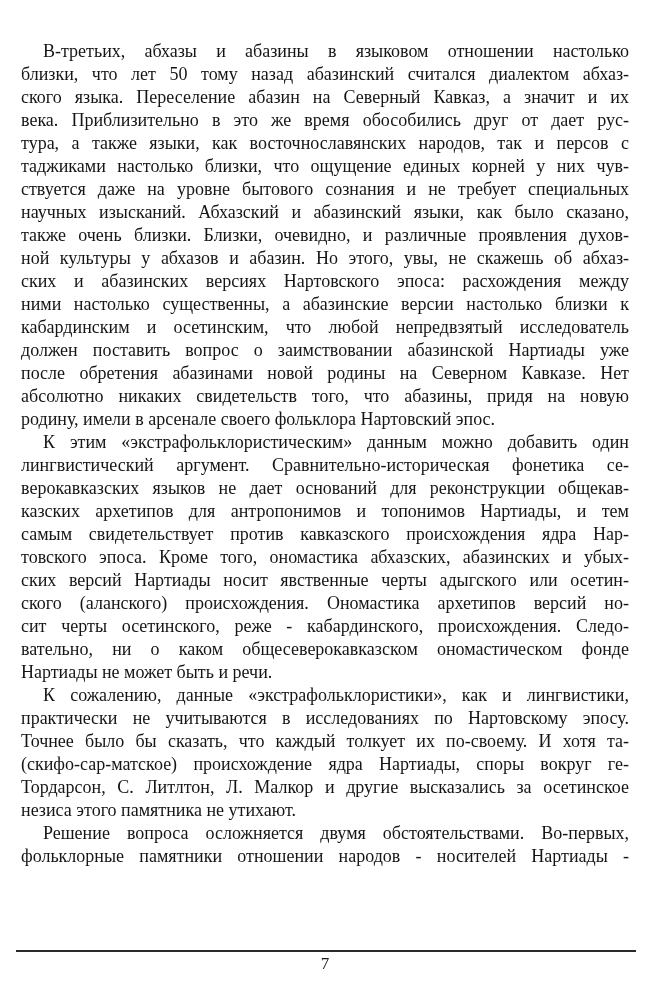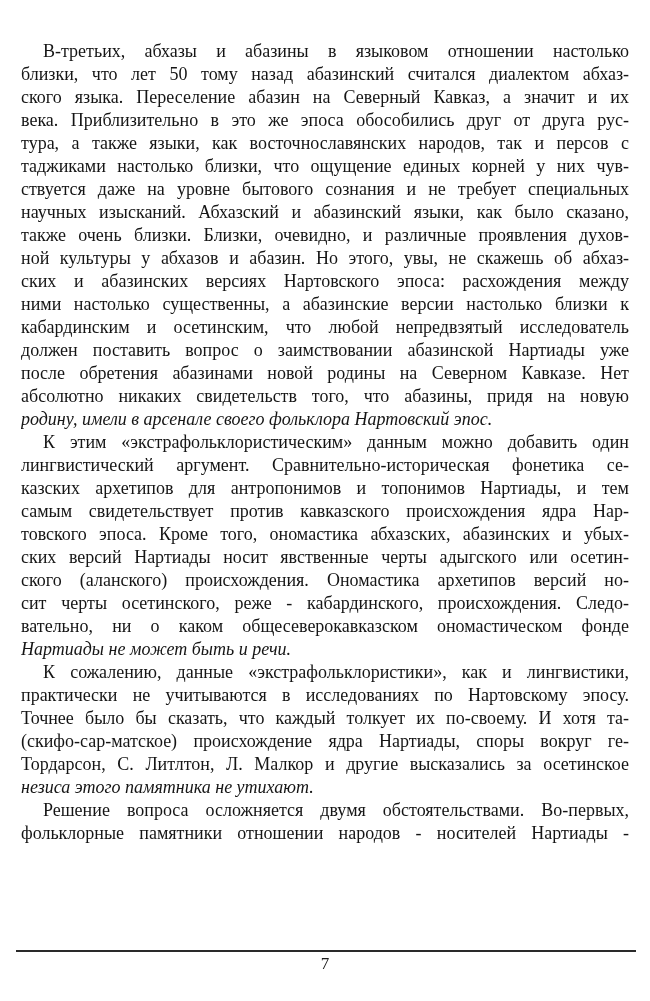--- a/index.html
+++ b/index.html
@@ -27,21 +27,20 @@
   .line {
     height: 23px;
     overflow: hidden;
     text-align: justify;
     text-align-last: justify;
     word-spacing: 1px;
   }
   .line.lastline {
     text-align-last: left;
     word-spacing: normal;
-    font-style: italic;
   }
   .line.indent {
     text-indent: 22px;
   }
   .footer-rule {
     position: absolute;
     left: 16px;
     top: 950px;
     width: 620px;
     height: 2px;
@@ -58,36 +57,37 @@
   }
 </style>
 </head>
 <body>
 
 <div class="page">
   <div class="text-block">
       <div class="line indent">В-третьих, абхазы и абазины в языковом отношении настолько</div>
       <div class="line">близки, что лет 50 тому назад абазинский считался диалектом абхаз-</div>
       <div class="line">ского языка. Переселение абазин на Северный Кавказ, а значит и их</div>
-      <div class="line">века. Приблизительно в это же эпоса обособились друг от друга рус-</div>
+      <div class="line">века. Приблизительно в это же время обособились друг от дает рус-</div>
       <div class="line">тура, а также языки, как восточнославянских народов, так и персов с</div>
       <div class="line">таджиками настолько близки, что ощущение единых корней у них чув-</div>
       <div class="line">ствуется даже на уровне бытового сознания и не требует специальных</div>
       <div class="line">научных изысканий. Абхазский и абазинский языки, как было сказано,</div>
       <div class="line">также очень близки. Близки, очевидно, и различные проявления духов-</div>
       <div class="line">ной культуры у абхазов и абазин. Но этого, увы, не скажешь об абхаз-</div>
       <div class="line">ских и абазинских версиях Нартовского эпоса: расхождения между</div>
       <div class="line">ними настолько существенны, а абазинские версии настолько близки к</div>
       <div class="line">кабардинским и осетинским, что любой непредвзятый исследователь</div>
       <div class="line">должен поставить вопрос о заимствовании абазинской Нартиады уже</div>
       <div class="line">после обретения абазинами новой родины на Северном Кавказе. Нет</div>
       <div class="line">абсолютно никаких свидетельств того, что абазины, придя на новую</div>
       <div class="line lastline">родину, имели в арсенале своего фольклора Нартовский эпос.</div>
       <div class="line indent">К этим «экстрафольклористическим» данным можно добавить один</div>
       <div class="line">лингвистический аргумент. Сравнительно-историческая фонетика се-</div>
+      <div class="line">верокавказских языков не дает оснований для реконструкции общекав-</div>
       <div class="line">казских архетипов для антропонимов и топонимов Нартиады, и тем</div>
       <div class="line">самым свидетельствует против кавказского происхождения ядра Нар-</div>
       <div class="line">товского эпоса. Кроме того, ономастика абхазских, абазинских и убых-</div>
       <div class="line">ских версий Нартиады носит явственные черты адыгского или осетин-</div>
       <div class="line">ского (аланского) происхождения. Ономастика архетипов версий но-</div>
       <div class="line">сит черты осетинского, реже - кабардинского, происхождения. Следо-</div>
       <div class="line">вательно, ни о каком общесеверокавказском ономастическом фонде</div>
       <div class="line lastline">Нартиады не может быть и речи.</div>
       <div class="line indent">К сожалению, данные «экстрафольклористики», как и лингвистики,</div>
       <div class="line">практически не учитываются в исследованиях по Нартовскому эпосу.</div>

